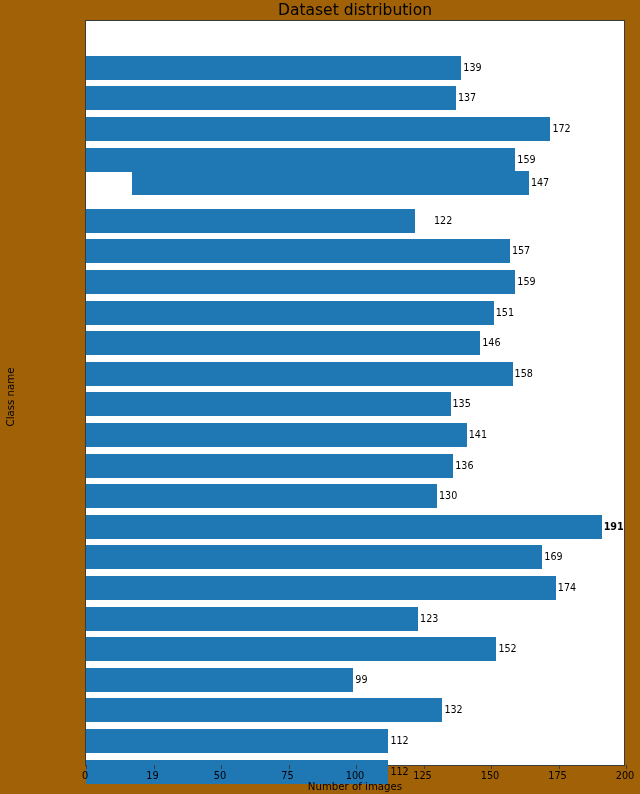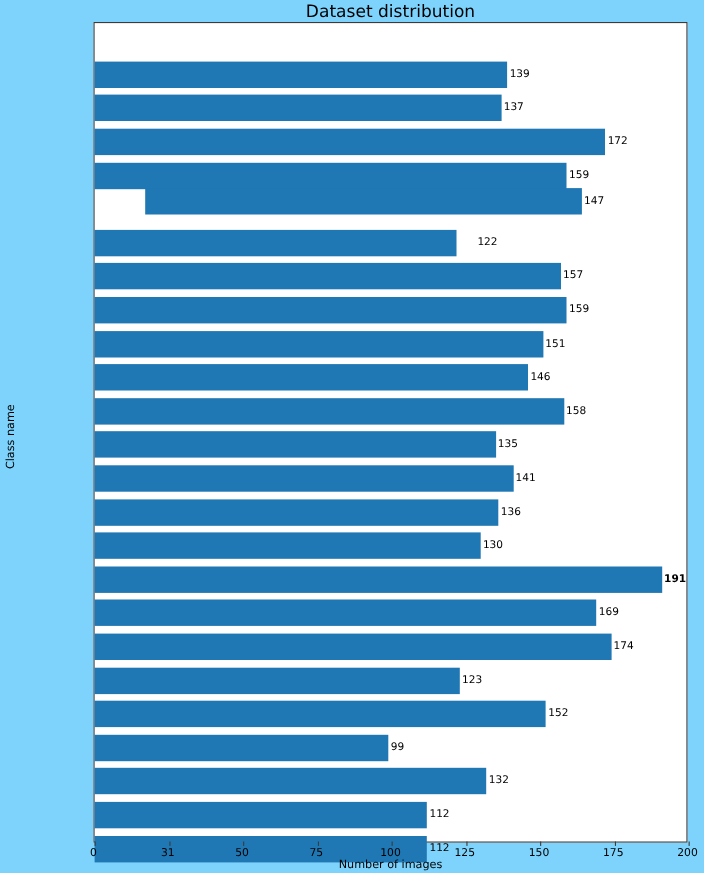--- a/index.html
+++ b/index.html
@@ -11,21 +11,21 @@
     width: 640px;
     height: 794px;
     font-family: "DejaVu Sans", sans-serif;
     color: #000000;
     overflow: hidden;
   }
   #figure {
     position: relative;
     width: 640px;
     height: 794px;
-    background: #7dd3fc;
+    background: #a16207;
   }
   
   #chart-title {
     position: absolute;
     left: 85px;
     top: 0px;
     width: 540px;
     height: 20px;
     line-height: 20px;
     text-align: center;
@@ -233,21 +233,21 @@
       <div class="xtick-mark" style="left: 405px;"></div>
       <div class="xtick-mark" style="left: 472.5px;"></div>
       <div class="xtick-mark" style="left: 540px;"></div>
     </div>
 
   <div id="xlabel">Number of images</div>
 
   <div id="ylabel">Class name</div>
 
 <div class="xtick-label" style="left: 85px;">0</div>
-    <div class="xtick-label" style="left: 152.5px;">31</div>
+    <div class="xtick-label" style="left: 152.5px;">19</div>
     <div class="xtick-label" style="left: 220px;">50</div>
     <div class="xtick-label" style="left: 287.5px;">75</div>
     <div class="xtick-label" style="left: 355px;">100</div>
     <div class="xtick-label" style="left: 422.5px; text-align: right;">125</div>
     <div class="xtick-label" style="left: 490px;">150</div>
     <div class="xtick-label" style="left: 557.5px;">175</div>
     <div class="xtick-label" style="left: 625px;">200</div>
   </div>
 
 </body></html>

